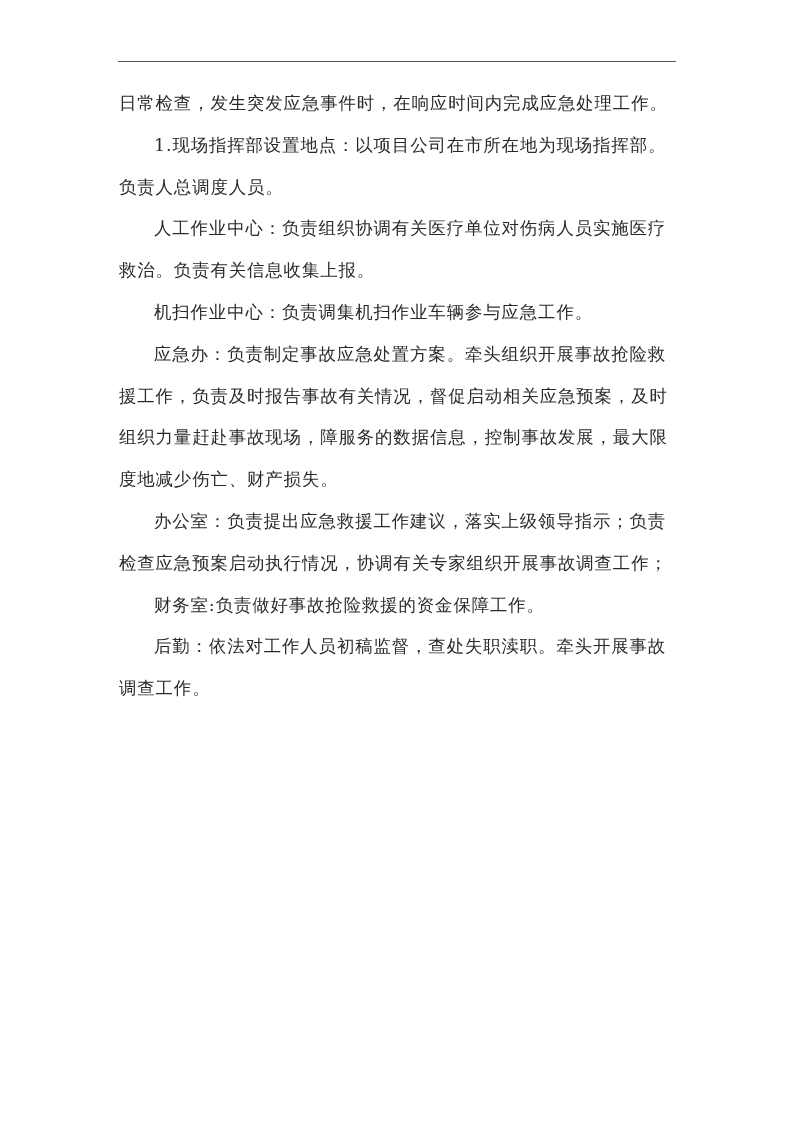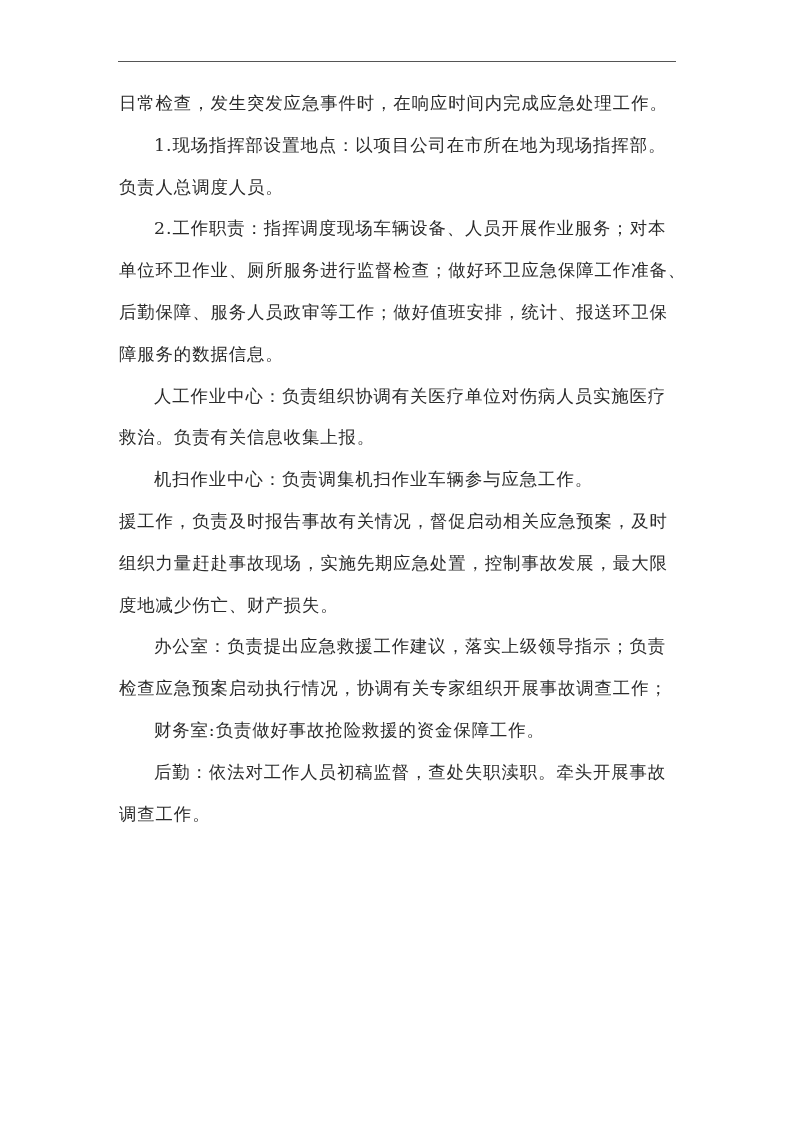--- a/index.html
+++ b/index.html
@@ -62,39 +62,34 @@
 
     <div class="para">
       <span class="line">日常检查，发生突发应急事件时，在响应时间内完成应急处理工作。</span>
     </div>
 
     <div class="para">
       <span class="line" style="padding-left:35px">1.现场指挥部设置地点：以项目公司在市所在地为现场指挥部。</span>
       <span class="line">负责人总调度人员。</span>
     </div>
 
-    <div class="para">
-      <span class="line" style="padding-left:35px">2.工作职责：指挥调度现场车辆设备、人员开展作业服务；对本</span>
-      <span class="line">单位环卫作业、厕所服务进行监督检查；做好环卫应急保障工作准备、</span>
-      <span class="line">后勤保障、服务人员政审等工作；做好值班安排，统计、报送环卫保</span>
-      <span class="line">障服务的数据信息。</span>
-    </div>
 
     <div class="para">
       <span class="line" style="padding-left:35px">人工作业中心：负责组织协调有关医疗单位对伤病人员实施医疗</span>
       <span class="line">救治。负责有关信息收集上报。</span>
     </div>
 
     <div class="para">
       <span class="line" style="padding-left:35px">机扫作业中心：负责调集机扫作业车辆参与应急工作。</span>
     </div>
 
     <div class="para">
+      <span class="line" style="padding-left:35px">应急办：负责制定事故应急处置方案。牵头组织开展事故抢险救</span>
       <span class="line">援工作，负责及时报告事故有关情况，督促启动相关应急预案，及时</span>
-      <span class="line">组织力量赶赴事故现场，实施先期应急处置，控制事故发展，最大限</span>
+      <span class="line">组织力量赶赴事故现场，障服务的数据信息，控制事故发展，最大限</span>
       <span class="line">度地减少伤亡、财产损失。</span>
     </div>
 
     <div class="para">
       <span class="line" style="padding-left:35px">办公室：负责提出应急救援工作建议，落实上级领导指示；负责</span>
       <span class="line">检查应急预案启动执行情况，协调有关专家组织开展事故调查工作；</span>
     </div>
 
     <div class="para">
       <span class="line" style="padding-left:35px">财务室:负责做好事故抢险救援的资金保障工作。</span>

